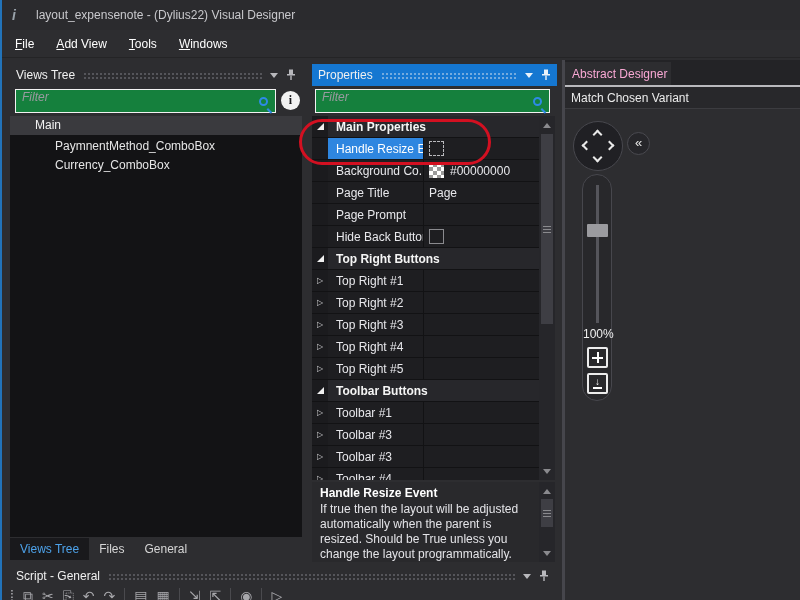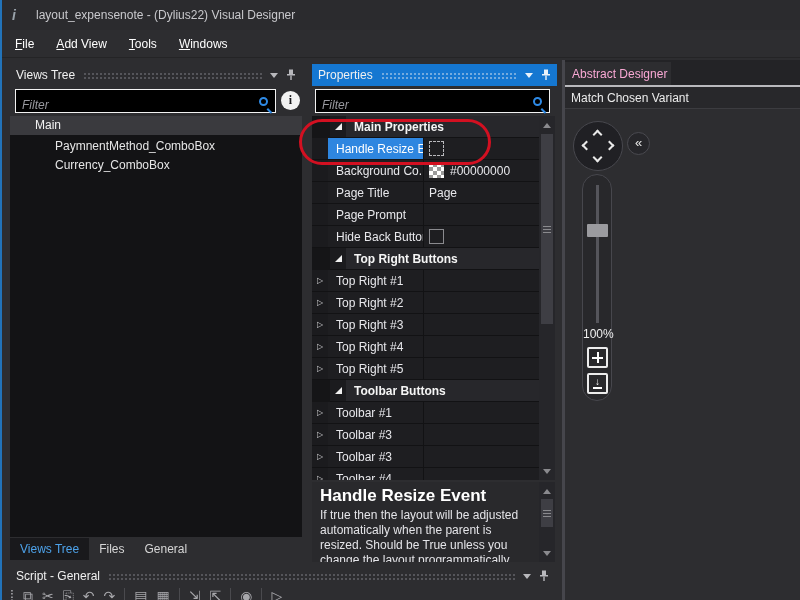--- a/index.html
+++ b/index.html
@@ -25,22 +25,22 @@
           background-image:radial-gradient(circle, #55555a 1px, transparent 1.3px);
           background-size:4px 4px; }
   .phead.blue { background:#1577d1; }
   .phead.blue .dots { background-image:radial-gradient(circle, #74abdf 1px, transparent 1.3px); }
   .caret-down { width:0; height:0; border-left:4px solid transparent; border-right:4px solid transparent;
                 border-top:5px solid #b8b8bc; }
   .phead.blue .caret-down { border-top-color:#eaf2fa; }
   .pin { width:10px; height:12px; color:#b8b8bc; }
   .phead.blue .pin { color:#eaf2fa; }
   
-  .filterbox { position:absolute; height:24px; border:1px solid #f2f2f2; background:#000000;
-               display:flex; align-items:flex-end; }
+  .filterbox { position:absolute; height:24px; border:1px solid #f2f2f2; background:#15803d;
+               display:flex; align-items:flex-start; }
   .filterbox input { flex:1; background:transparent; border:none; outline:none; color:#e0e0e0;
                      font-style:italic; font-size:12px; padding:0 6px; font-family:"Liberation Sans",sans-serif; }
   .filterbox input::placeholder { color:#9a9aa0; font-style:italic; }
   .searchbtn { width:24px; height:100%; display:flex; align-items:center; justify-content:center; }
   .mag { width:9px; height:9px; border:2px solid #2e8ae6; border-radius:50%; position:relative; }
   .mag::after { content:""; position:absolute; width:6px; height:2px; background:#2e8ae6;
                 transform:rotate(45deg); left:7px; top:9px; transform-origin:0 0; }
   .info-circle { position:absolute; width:19px; height:19px; border-radius:50%; background:#f2f2f2;
                  color:#1a1a1d; font-weight:bold; font-size:12px; font-family:"Liberation Serif",serif;
                  display:flex; align-items:center; justify-content:center; }
@@ -49,21 +49,21 @@
   .tree-row { height:19px; line-height:19px; padding-left:25px; color:#e6e6e6; white-space:nowrap; }
   .tree-row.root { background:#3a3a3e; padding-left:25px; margin-bottom:2px; color:#f2f2f2; }
   .tree-row.child { padding-left:45px; }
   
   .btabs { position:absolute; left:8px; top:538px; width:292px; height:22px; display:flex; }
   .btab { padding:0 10px; display:flex; align-items:center; color:#d6d6d6; }
   .btab.active { background:#19191c; color:#4da2ea; }
   
   .pgrid { position:absolute; left:310px; top:116px; width:243px; height:364px; background:#151517; overflow:hidden; }
   .prow { height:22px; display:flex; align-items:stretch; border-bottom:1px solid #121214; background:#1e1e21; }
-  .prow.cat { background:#27272b;margin-left:18px; }
+  .prow.cat { background:#27272b; }
   .gutter { width:16px; display:flex; align-items:center; justify-content:center; background:#1b1b1e; }
   .tri-exp { width:0; height:0; border-left:7px solid transparent; border-bottom:7px solid #f0f0f0; }
   .tri-col { color:#cfcfd2; font-size:8px; line-height:1; }
   .pname { width:95px; display:flex; align-items:center; padding-left:8px; color:#e8e8ec; overflow:hidden; white-space:nowrap; }
   .cat-label { font-weight:bold; color:#f5f5f5; }
   .pval { flex:1; display:flex; align-items:center; padding-left:5px; border-left:1px solid #121214; gap:6px; position:relative; }
   .prow.sel .pname { background:#2e86e0; color:#ffffff; }
   .cbx { width:15px; height:15px; border:1px solid #8a8a8e; background:transparent; }
   .cbx.dashed { border:1px dashed #b9b9bd; }
   .swatch { width:15px; height:15px; background-color:#ffffff;
@@ -77,21 +77,21 @@
   .sb-arrow { position:absolute; left:0; width:16px; height:14px; display:flex; align-items:center; justify-content:center; }
   .sb-up { top:2px; } .sb-down { bottom:2px; }
   .tri-up { width:0; height:0; border-left:4px solid transparent; border-right:4px solid transparent; border-bottom:5px solid #8a8a8e; }
   .tri-dn { width:0; height:0; border-left:4px solid transparent; border-right:4px solid transparent; border-top:5px solid #8a8a8e; }
   .sb-thumb { position:absolute; left:2px; width:12px; background:#3e3e44; display:flex; align-items:center; justify-content:center; }
   .grip { width:8px; height:7px;
           background-image:repeating-linear-gradient(#8a8a8e 0 1px, transparent 1px 3px); }
   
   .desc { position:absolute; left:310px; top:482px; width:243px; height:80px; background:#29292c;
           padding:4px 22px 0 8px; overflow:hidden; }
-  .desc h4 { font-size:17px; color:#ffffff; margin-bottom:2px; }
+  .desc h4 { font-size:12px; color:#ffffff; margin-bottom:2px; }
   .desc p { font-size:12px; line-height:15px; color:#e4e4e8; }
   
   .bottom-toolbar { position:absolute; left:8px; top:588px; height:20px; display:flex; align-items:flex-start;
                     gap:9px; color:#a8a8ac; font-size:14px; }
   .tb-sep { width:1px; height:16px; background:#4a4a4e; }
   
   .rborder { position:absolute; left:560px; top:60px; width:3px; height:540px; background:#46464c; }
   .rpanel { position:absolute; left:563px; top:60px; width:237px; height:540px; background:#2d2d30; }
   .rtabstrip { position:absolute; left:0; top:0; width:237px; height:25px; background:#232326; }
   .rtab { position:absolute; left:0; top:2px; height:23px; width:106px; background:#2d2d30;

